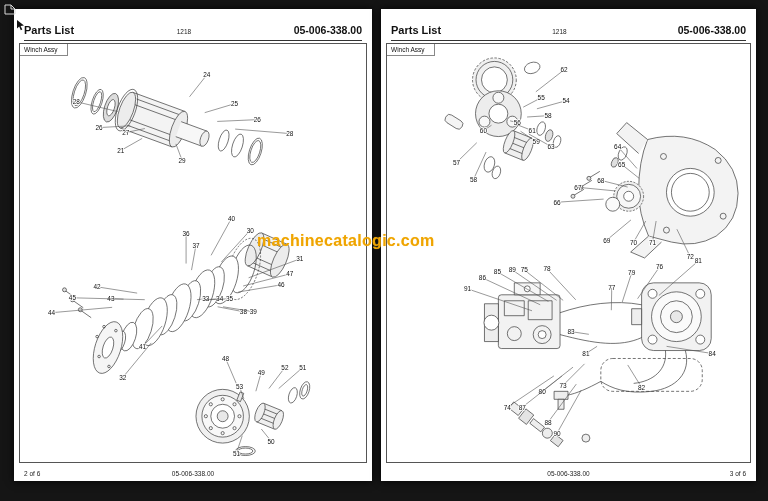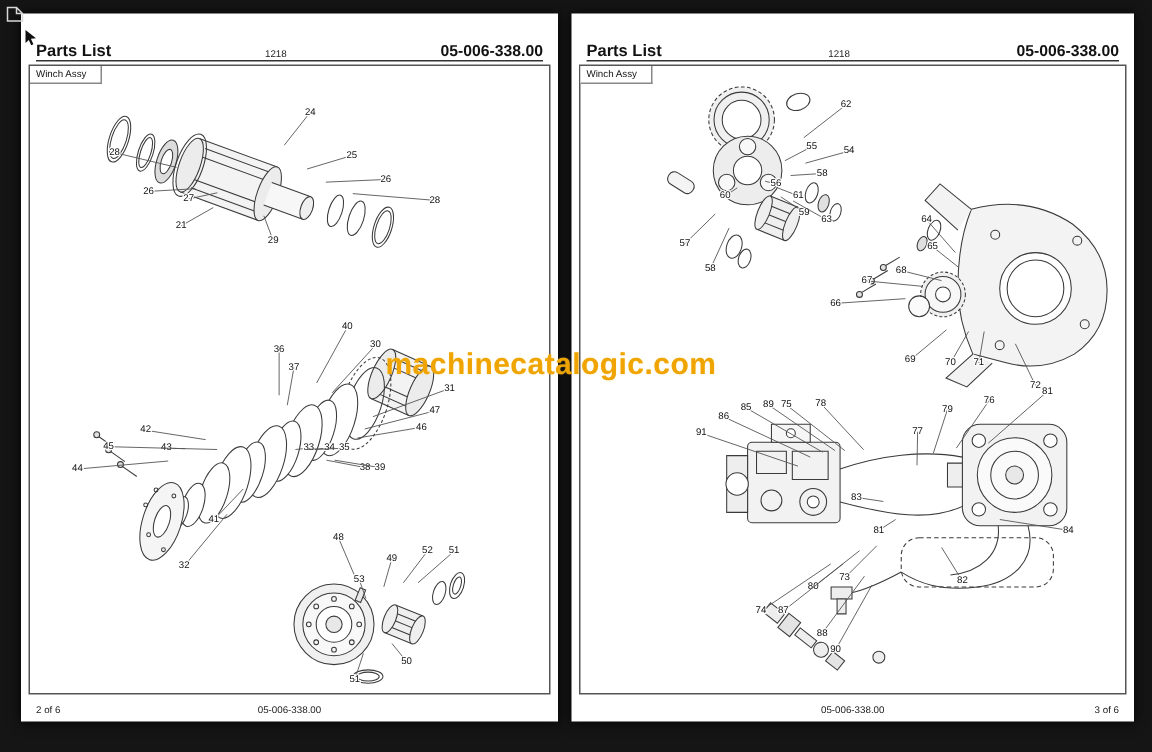--- a/index.html
+++ b/index.html
@@ -3,34 +3,34 @@
 <meta charset="utf-8">
 <style>
   *{box-sizing:border-box}
   html,body{margin:0;padding:0}
   body{width:768px;height:501px;background:#151515;position:relative;overflow:hidden;
        font-family:"Liberation Sans",sans-serif}
   .page{position:absolute;top:9px;height:472px;background:#fff;box-shadow:0 0 8px rgba(0,0,0,.9)}
   .page-left{left:14px;width:358px}
   .page-right{left:381px;width:375px}
   .page-header{position:absolute;top:10px;left:10px;right:10px;height:22px;
-               border-bottom:1px solid #333;display:flex;align-items:flex-end}
+               border-bottom:1px solid #333;display:flex;align-items:center}
   .ph-title{font-size:11px;font-weight:bold;color:#111}
   .ph-code{flex:1;text-align:center;font-size:6.5px;color:#222;padding-top:3px}
   .ph-pn{font-size:10.5px;font-weight:bold;color:#111}
   .frame{position:absolute;left:5px;right:5px;top:34px;bottom:18px;border:1px solid #555}
   .frame-label{position:absolute;top:0;left:0;font-size:6.5px;color:#111;
                padding:2px 9px 2px 4px;border-right:1px solid #888;border-bottom:1px solid #888;
                background:#fff;z-index:2;white-space:nowrap}
   .art{position:absolute;left:0;top:0;width:100%;height:100%}
   .art ellipse,.art circle,.art line,.art path,.art rect{vector-effect:non-scaling-stroke}
   .page-footer{position:absolute;bottom:4px;left:10px;right:10px;display:grid;
                grid-template-columns:1fr auto 1fr;font-size:6.5px;color:#222}
   .pf-left{text-align:left}.pf-center{text-align:center}.pf-right{text-align:right}
-  .watermark{position:absolute;left:257px;top:232px;z-index:6;font-size:20px;font-weight:bold;
+  .watermark{position:absolute;left:257px;top:232px;z-index:6;font-size:16px;font-weight:bold;
              color:#efa400;letter-spacing:.3px;text-shadow:0 0 1px rgba(255,210,90,.5)}
   .corner-icon{position:absolute;left:3px;top:3px;z-index:4}
   .cursor-icon{position:absolute;left:2px;top:10px;z-index:3}
   svg .callout-line{stroke:#555;stroke-width:.6}
   svg .callout-num{font-size:6.5px;fill:#111;text-anchor:middle;dominant-baseline:central;
                    paint-order:stroke;stroke:#fff;stroke-width:1.6px;
                    font-family:"Liberation Sans",sans-serif}
 </style>
 </head>
 <body>

